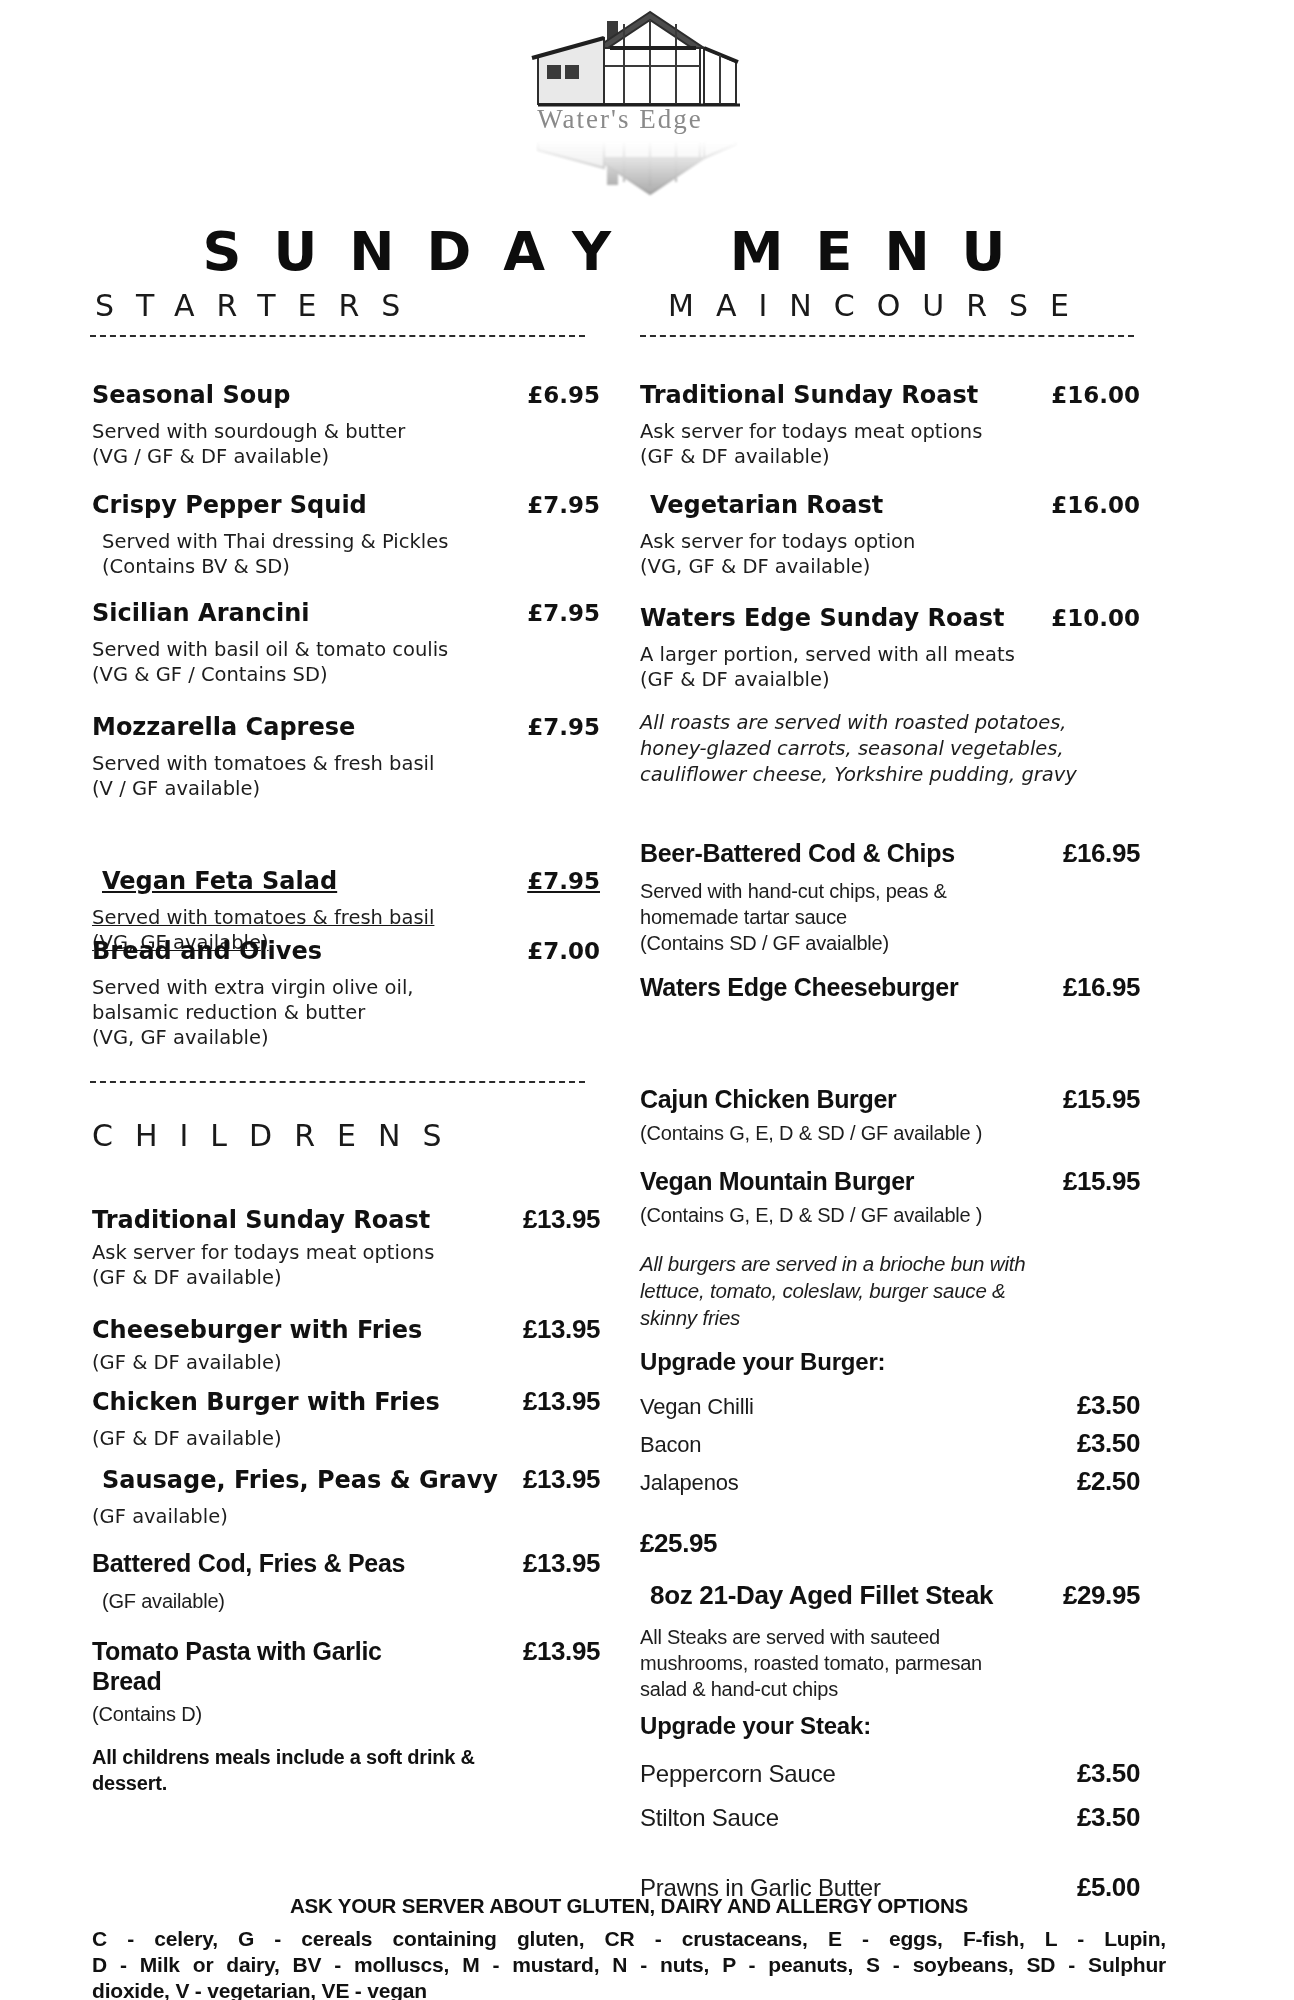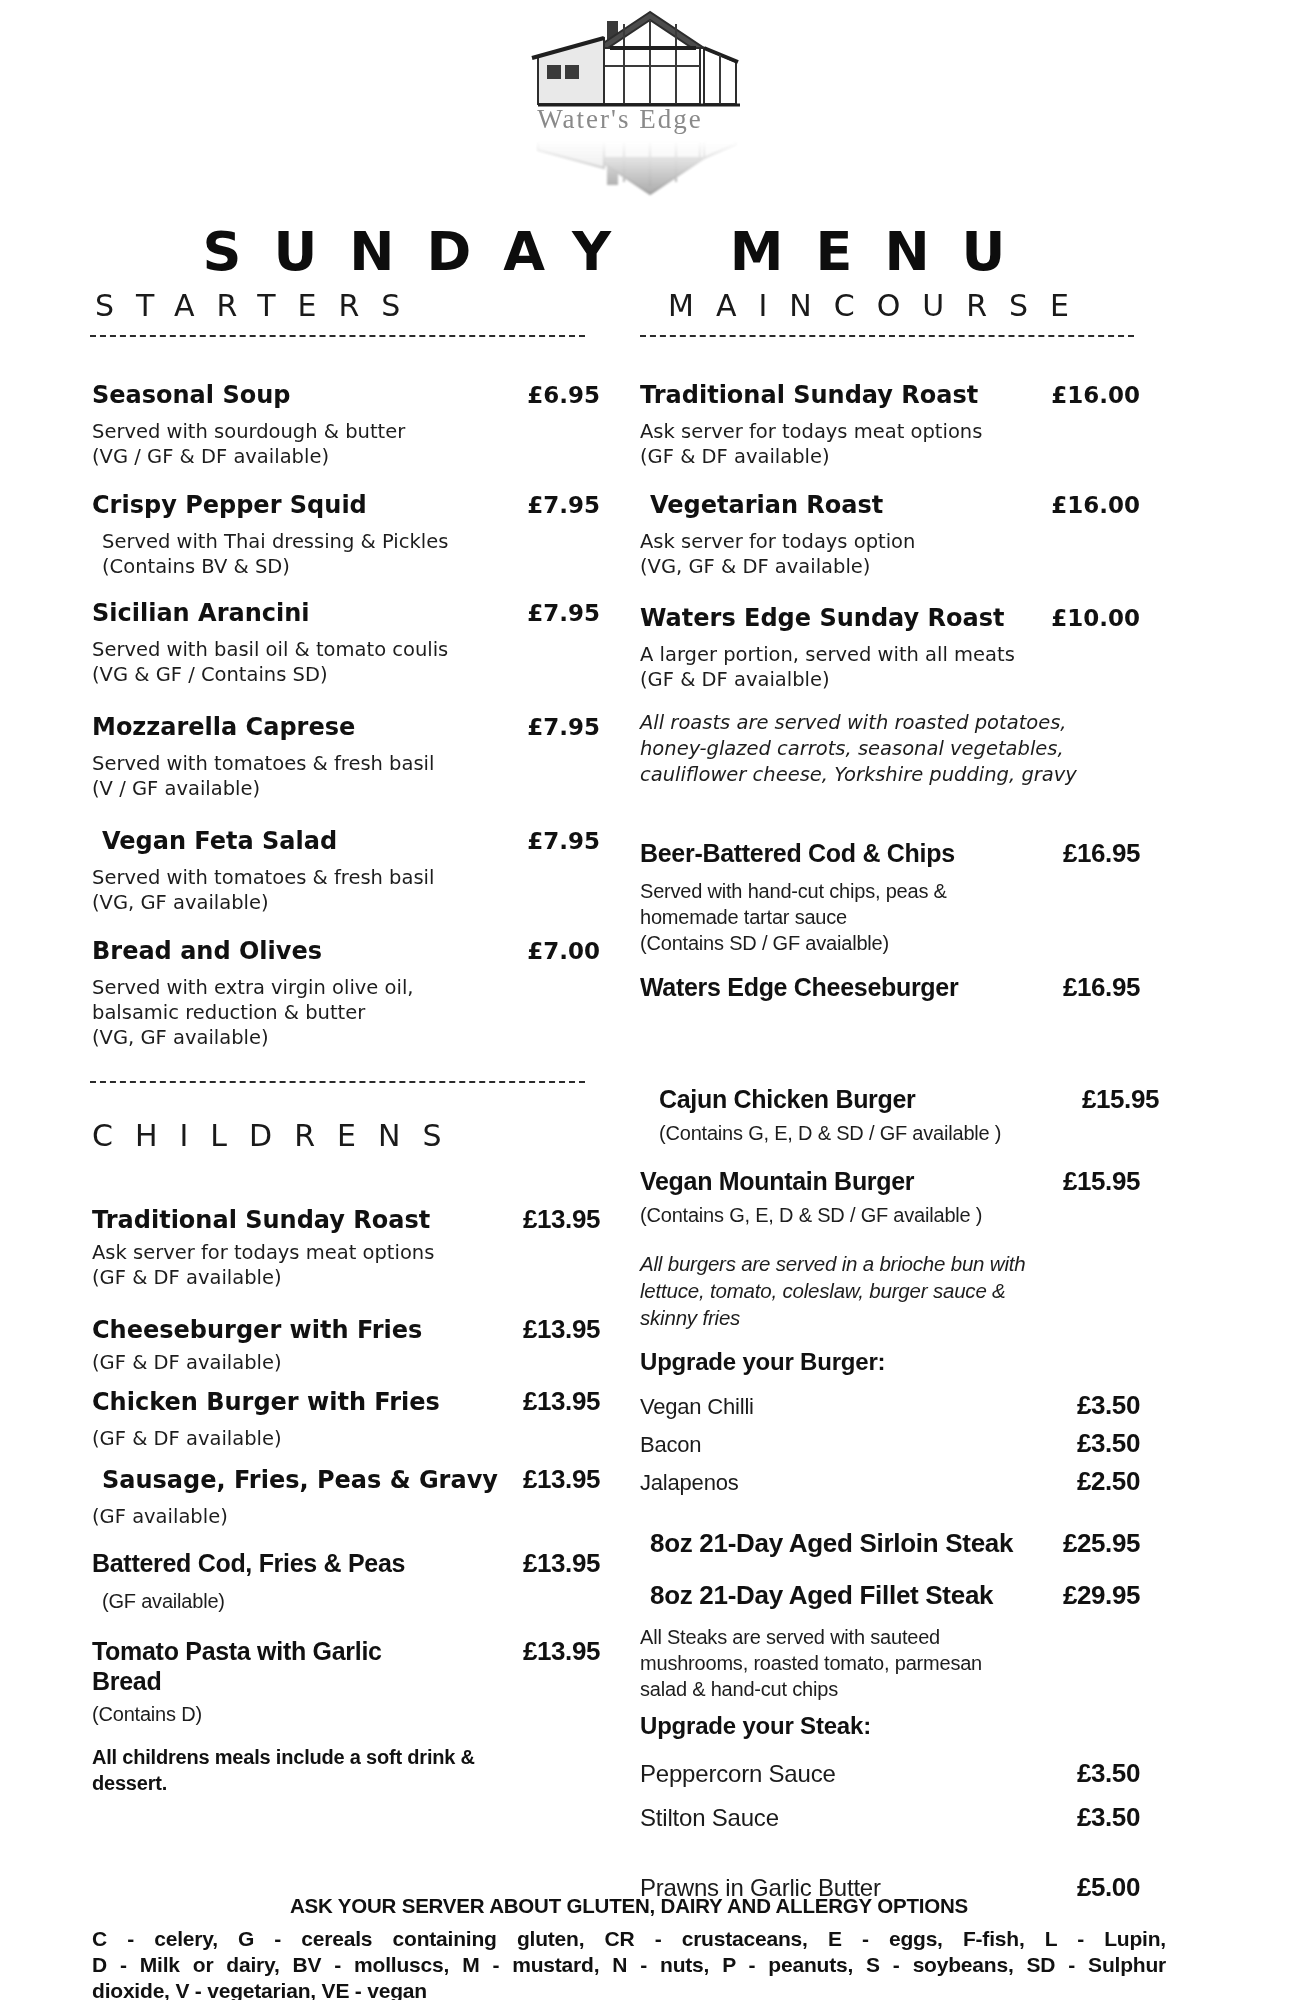--- a/index.html
+++ b/index.html
@@ -129,21 +129,21 @@
 (VG &amp; GF / Contains SD)</div>
   </div>
   <div class="abs item left-row" style="top:712px;">
     <div class="head">
         <h3 class="name f1">Mozzarella Caprese</h3>
         <span class="price f1">£7.95</span>
       </div>
     <div class="desc f1">Served with tomatoes &amp; fresh basil
 (V / GF available)</div>
   </div>
-  <div class="abs item left-row" style="top:826px;">
+  <div class="abs item left-row" style="top:866px;text-decoration:underline;">
     <div class="head">
         <h3 class="name f1 ind">Vegan Feta Salad</h3>
         <span class="price f1">£7.95</span>
       </div>
     <div class="desc f1">Served with tomatoes &amp; fresh basil
 (VG, GF available)</div>
   </div>
   <div class="abs item left-row" style="top:936px;">
     <div class="head">
         <h3 class="name f1">Bread and Olives</h3>
@@ -239,21 +239,21 @@
     <div class="desc f2">Served with hand-cut chips, peas &amp;
 homemade tartar sauce
 (Contains SD / GF avaialble)</div>
   </div>
   <div class="abs item right-row" style="top:972px;">
     <div class="head">
         <h3 class="name f2">Waters Edge Cheeseburger</h3>
         <span class="price f2">£16.95</span>
       </div>
   </div>
-  <div class="abs item right-row" style="top:1084px;margin-left:19px;">
+  <div class="abs item right-row" style="top:1084px;">
     <div class="head">
         <h3 class="name f2">Cajun Chicken Burger</h3>
         <span class="price f2">£15.95</span>
       </div>
     <div class="desc f2 tight">(Contains G, E, D &amp; SD / GF available )</div>
   </div>
   <div class="abs item right-row" style="top:1166px;">
     <div class="head">
         <h3 class="name f2">Vegan Mountain Burger</h3>
         <span class="price f2">£15.95</span>
@@ -273,21 +273,20 @@
     <span class="upgrade-name f2">Bacon</span>
     <span class="price f2">£3.50</span>
   </div>
   <div class="abs right-row upgrade-row" style="top:1466px;">
     <span class="upgrade-name f2">Jalapenos</span>
     <span class="price f2">£2.50</span>
   </div>
 
   <div class="abs item right-row" style="top:1528px;">
     <div class="head">
-        <h3 class="name f2 ind" style="font-size:26px;">8oz 21-Day Aged Sirloin Steak</h3>
         <span class="price f2">£25.95</span>
       </div>
   </div>
   <div class="abs item right-row" style="top:1580px;">
     <div class="head">
         <h3 class="name f2 ind" style="font-size:26px;">8oz 21-Day Aged Fillet Steak</h3>
         <span class="price f2">£29.95</span>
       </div>
   </div>
   <div class="abs right-row desc f2" style="top:1624px;margin-top:0;">All Steaks are served with sauteed

